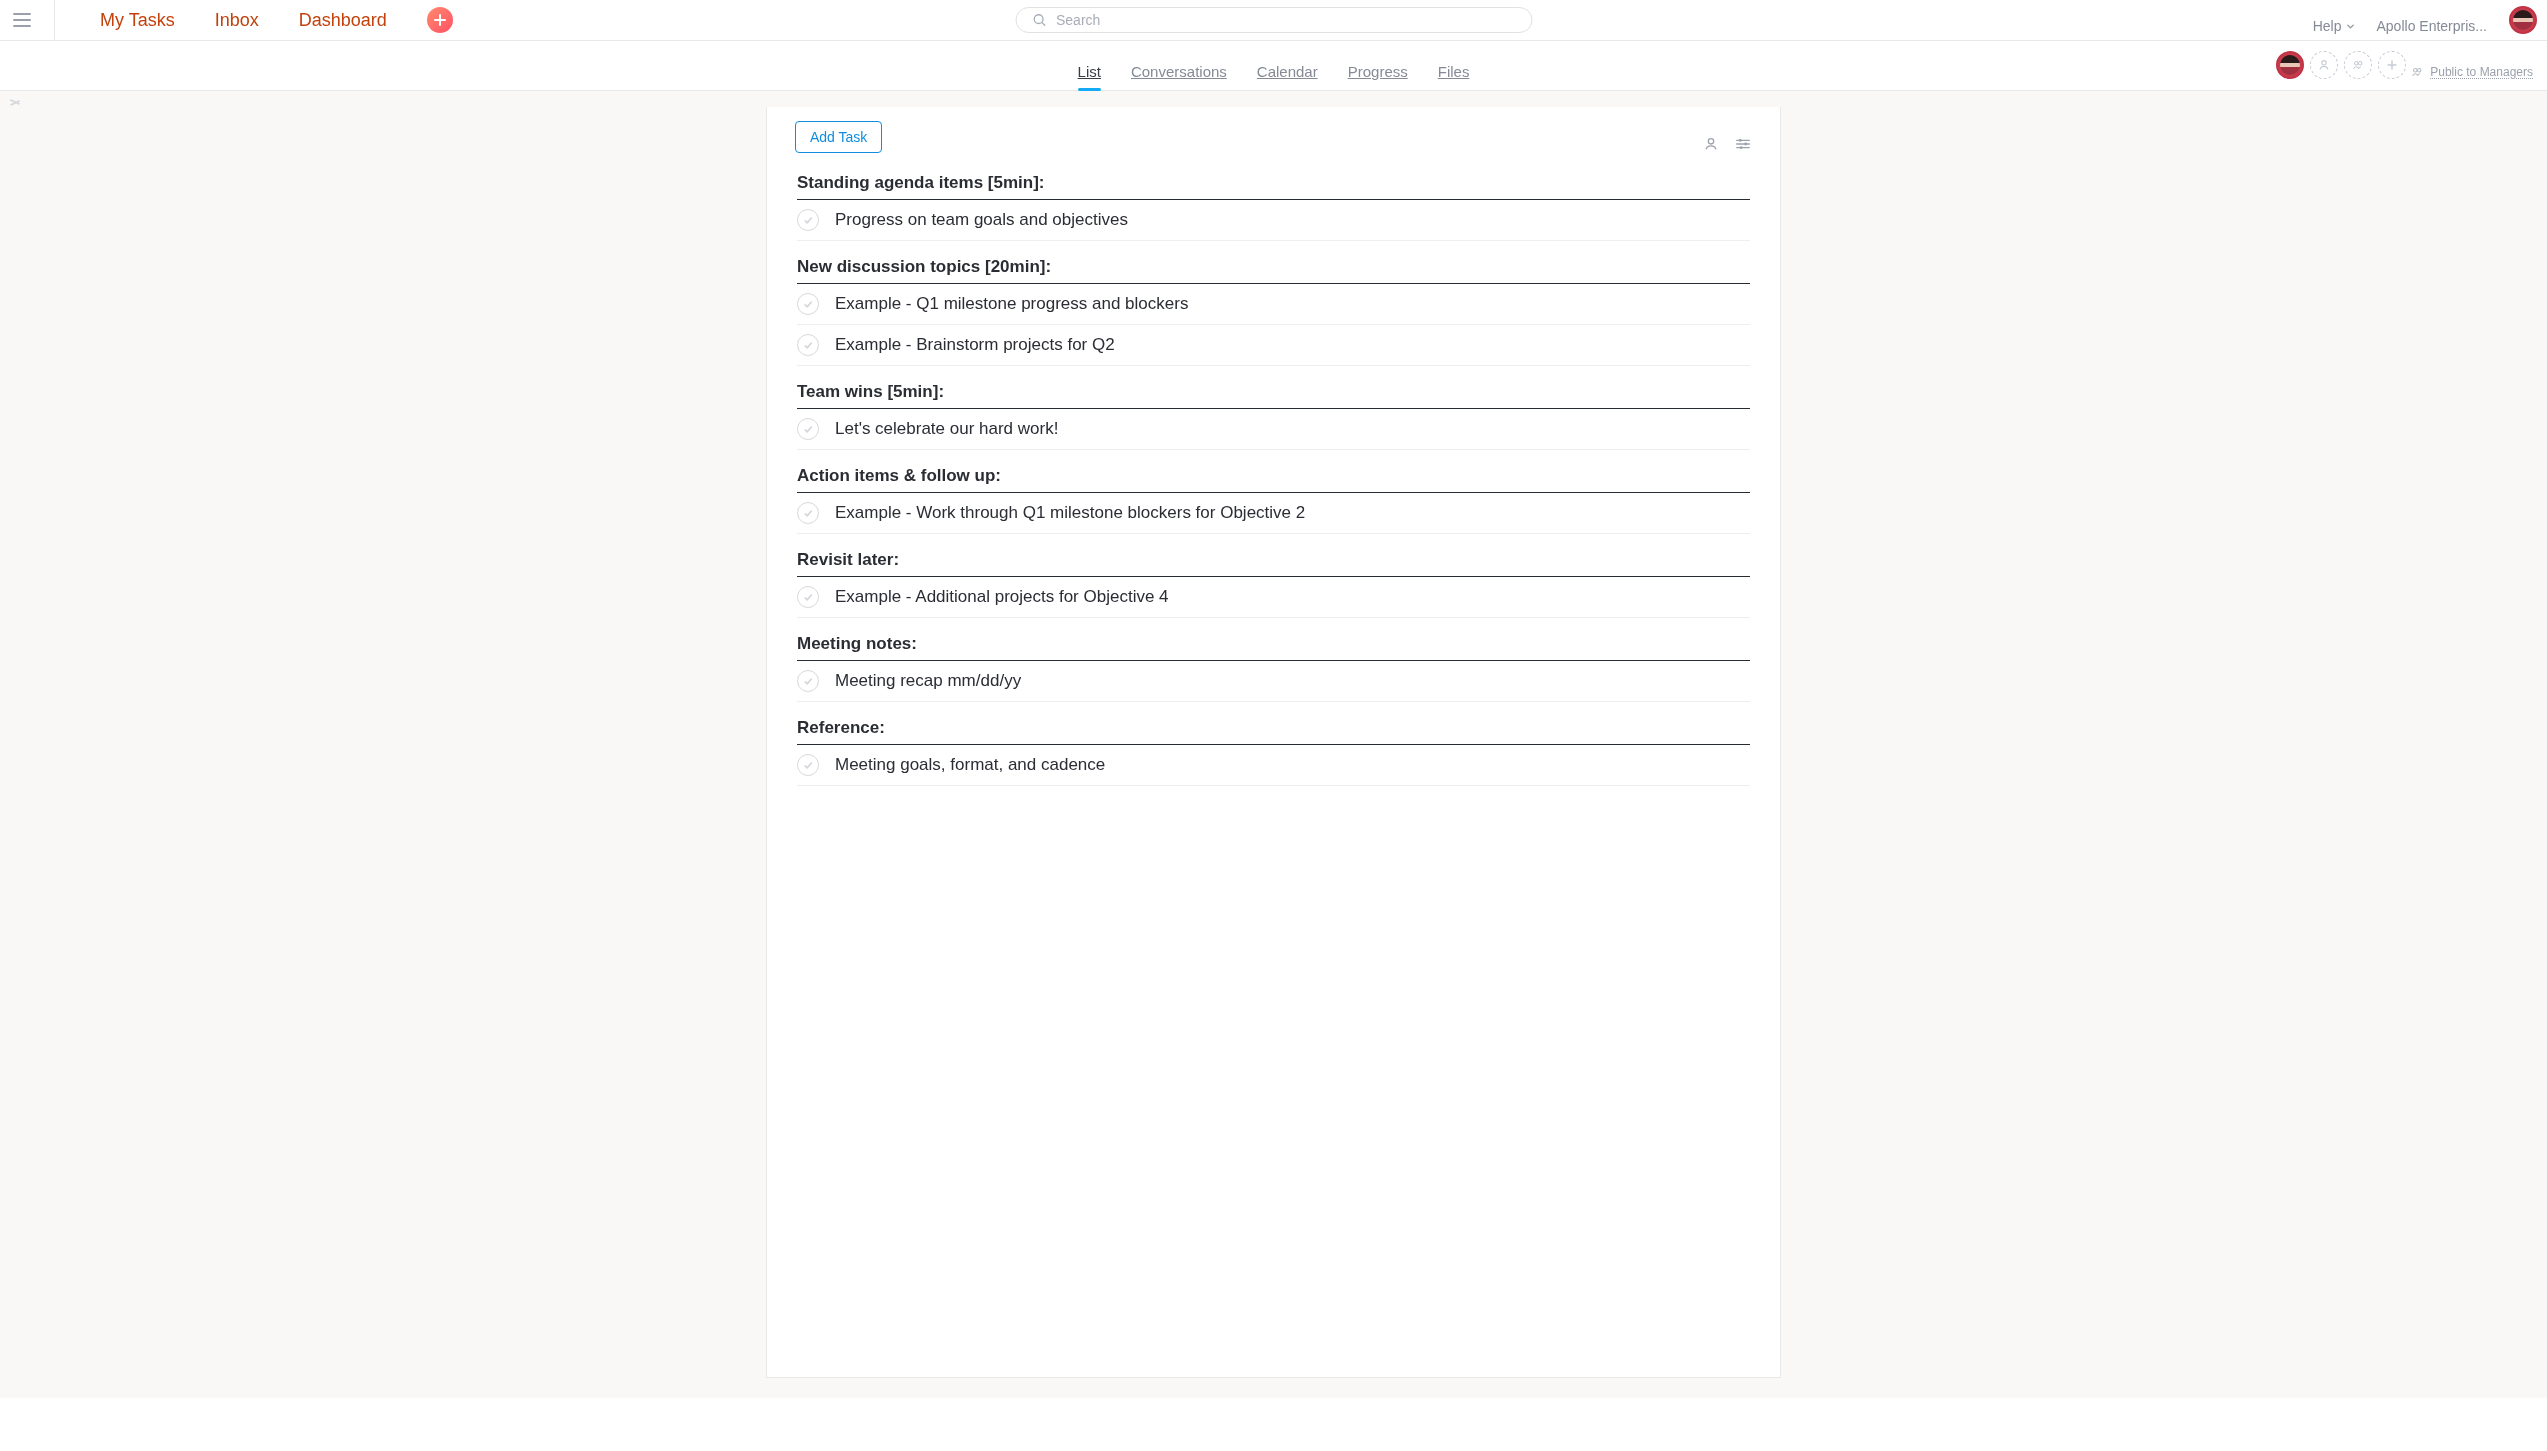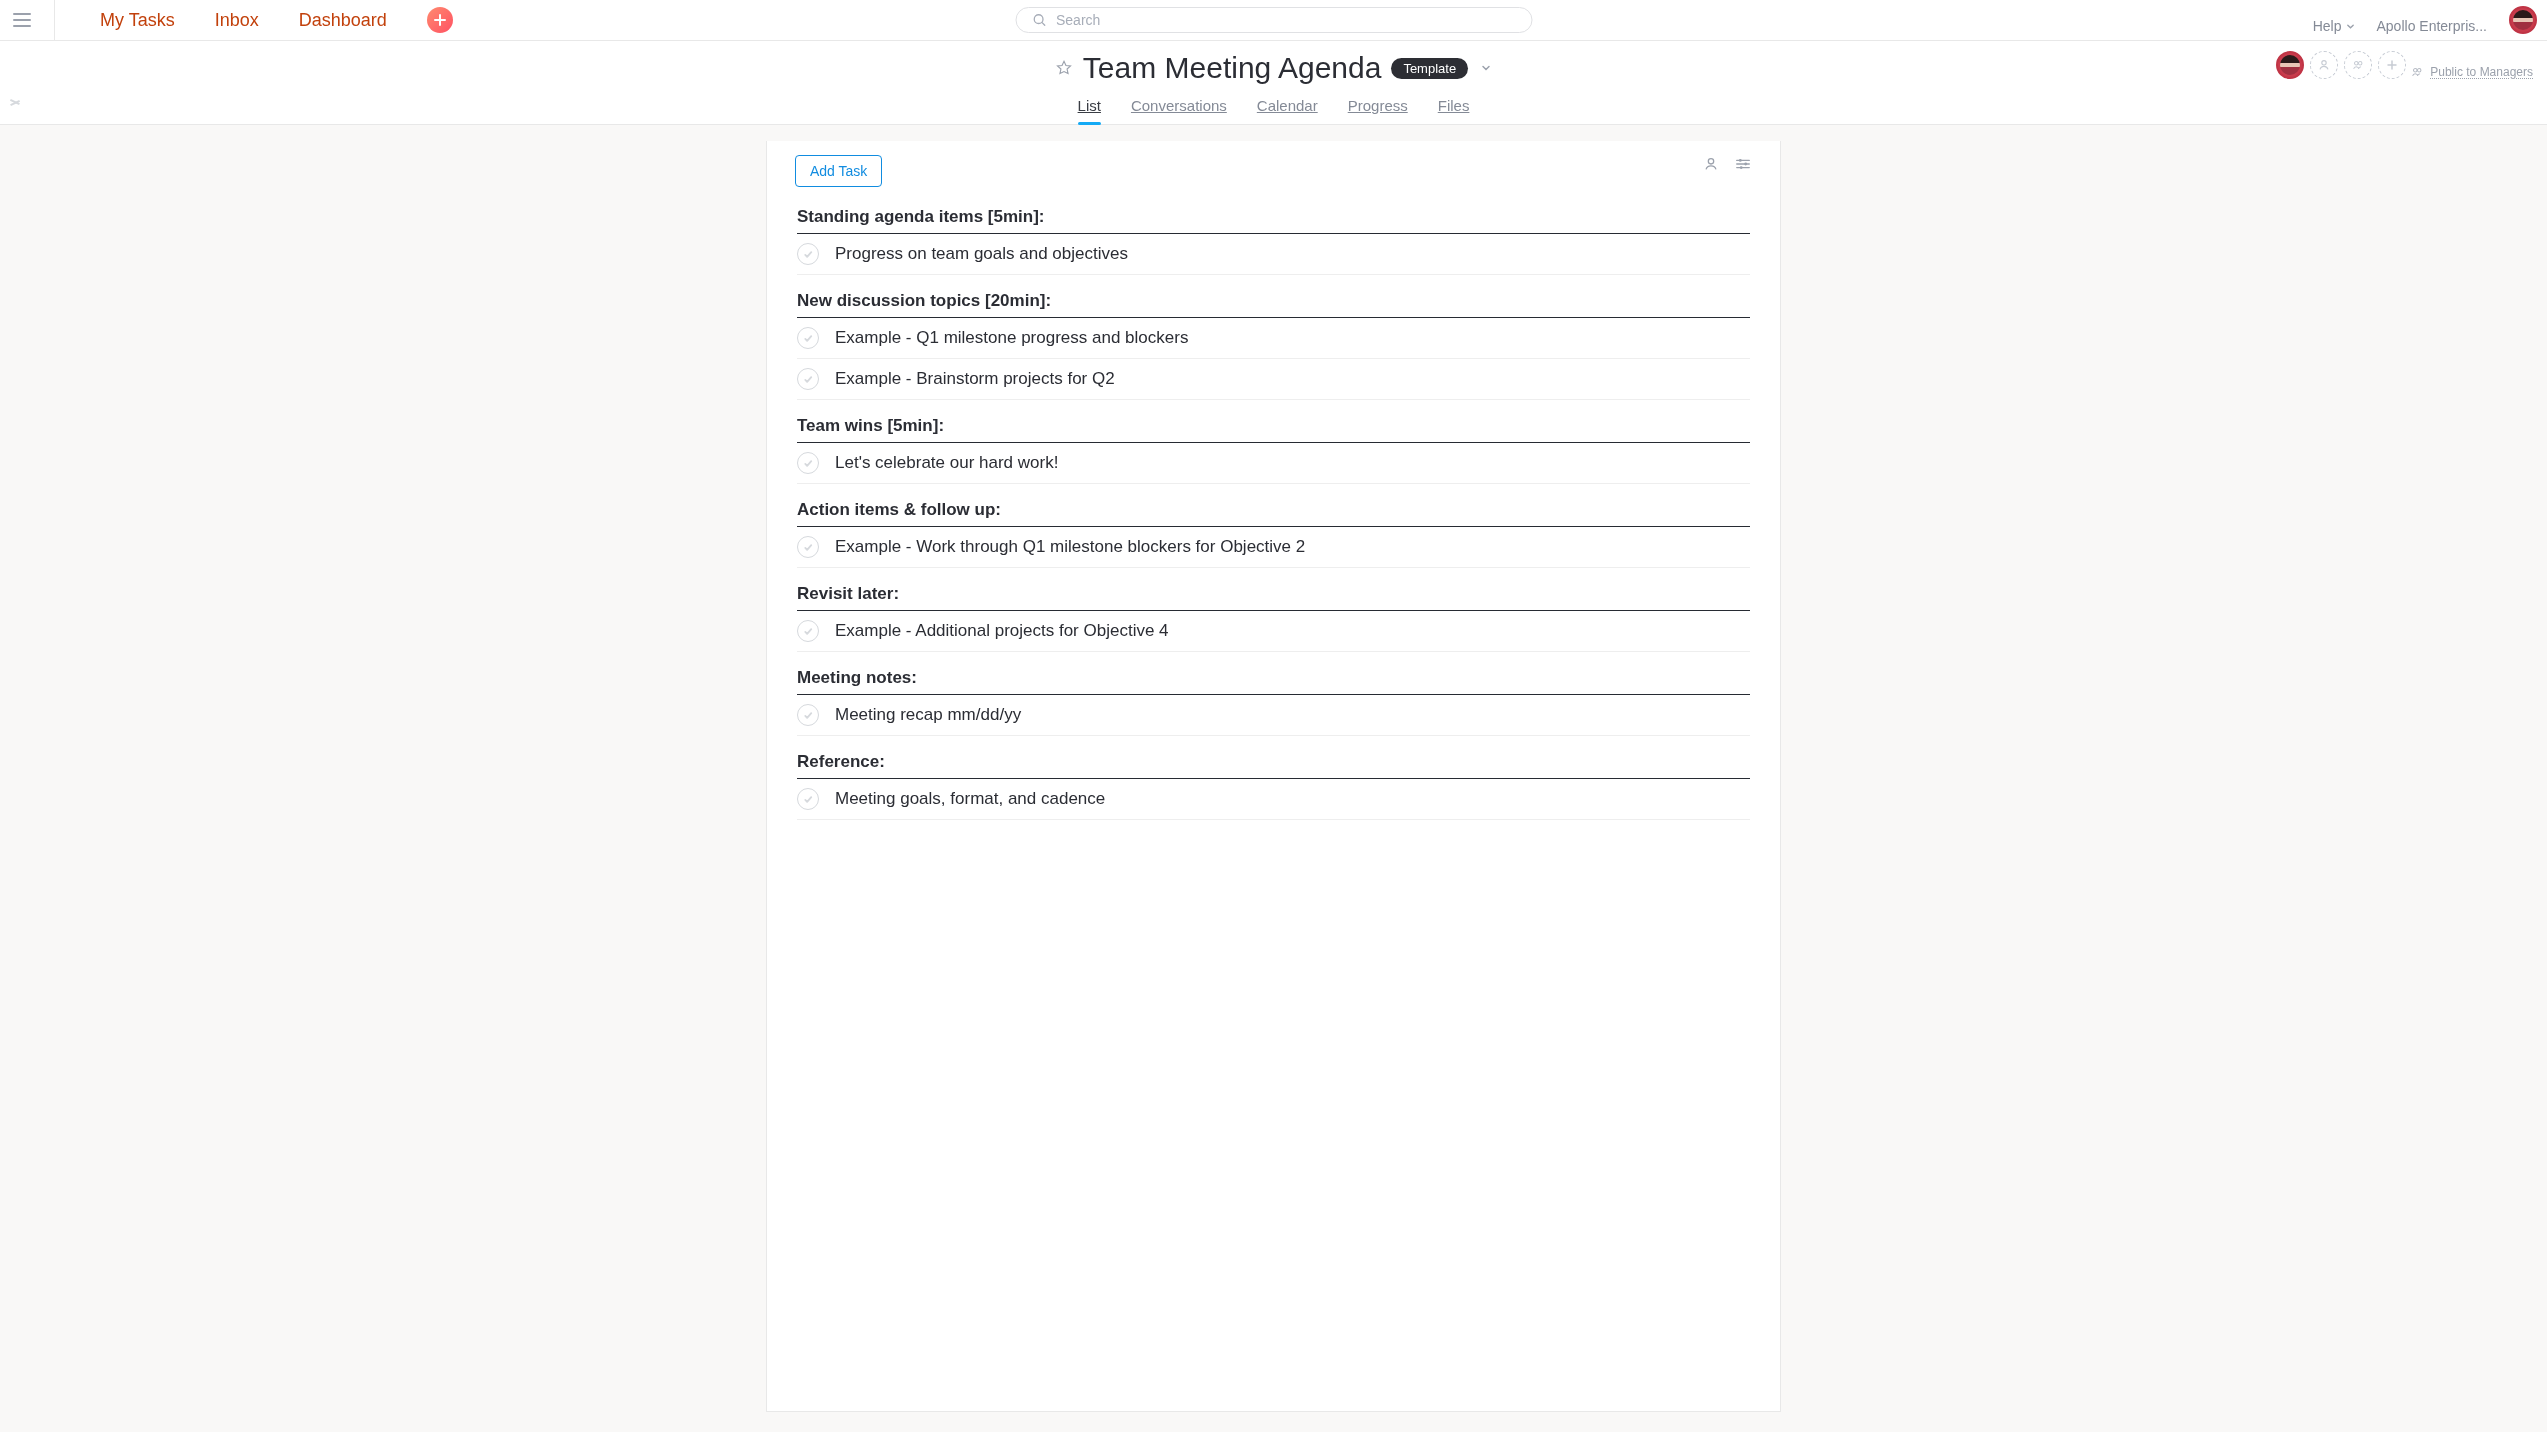--- a/index.html
+++ b/index.html
@@ -51,21 +51,21 @@
 
     .sidebar-collapse { position: absolute; left: 8px; top: 54px; width: 14px; height: 14px; display:flex; flex-direction:column; align-items:center; justify-content:center; gap:2px; cursor:pointer; }
     .sidebar-collapse span { display:block; width:10px; height:1.5px; background:#d6d9dd; transform-origin:center; }
     .sidebar-collapse span:nth-child(1){ transform: translateY(2px) rotate(-25deg); }
     .sidebar-collapse span:nth-child(2){ transform: translateY(-2px) rotate(25deg); }
 
     
     .content-wrap { display: flex; justify-content: center; padding: 0; background: #f9f8f7; min-height: calc(100vh - 144px); }
     .content-panel { width: 1015px; background: #fff; border: 1px solid #e8e8e8; border-top:none; margin-top: 16px; margin-bottom: 20px; }
 
-    .toolbar { display: flex; align-items: flex-start; padding: 14px 28px; gap: 40px; }
+    .toolbar { display: flex; align-items: flex-end; padding: 14px 28px; gap: 40px; }
     .add-task-btn { border: 1px solid #118ce0; color: #118ce0; background: #fff; font-size: 14px; padding: 7px 14px; border-radius: 4px; font-weight: 500; cursor: pointer; }
     .toolbar-right { margin-left: auto; display: flex; gap: 14px; align-items: center; }
     .toolbar-icon { width: 18px; height: 18px; stroke: #9ba1ac; fill: none; cursor: pointer; }
 
     .sections { padding: 0 30px 40px; }
     .section-header { font-size: 17px; font-weight: 600; color: #2b2d34; border-bottom: 1px solid #272b33; padding: 16px 0 6px; text-decoration: underline; text-decoration-color: transparent; }
     .sections .section:first-child .section-header { padding-top: 6px; }
 
     .task-row { display: flex; align-items: center; gap: 16px; padding: 9px 0; border-bottom: 1px solid #eee; cursor: pointer; position: relative; }
     .task-check { width: 22px; height: 22px; border: 1.5px solid #d6d9dd; border-radius: 50%; display:flex; align-items:center; justify-content:center; flex-shrink:0; cursor:pointer; }
@@ -117,30 +117,20 @@
       </div>
   </div>
 </div>
 
 <div class="project-header">
   <div class="sidebar-collapse">
     <span></span>
       <span></span>
   </div>
 
-  <div class="project-title-row">
-    <svg class="star-icon" viewBox="0 0 24 24">
-        <path d="M12 3l2.6 5.6 6.1.6-4.6 4.2 1.3 6L12 16.8 6.6 19.4l1.3-6L3.3 9.2l6.1-.6L12 3z" stroke-width="1.5"></path>
-      </svg>
-    <div class="project-title">Team Meeting Agenda</div>
-    <div class="template-badge">Template</div>
-    <svg class="chevron-down" viewBox="0 0 12 12">
-        <path d="M3 4.5l3 3 3-3" stroke-width="1.5" stroke-linecap="round"></path>
-      </svg>
-  </div>
 
   <div class="project-members">
     <div class="member-row">
       <div class="member-avatar">
           <div class="avatar-inner"></div>
         </div>
       <div class="member-placeholder">
         <svg width="14" height="14" viewBox="0 0 16 16">
             <circle cx="8" cy="5.5" r="2.5" stroke-width="1.3"></circle>
             <path d="M3.5 13c.5-2.3 2.4-3.5 4.5-3.5s4 1.2 4.5 3.5" stroke-width="1.3"></path>

